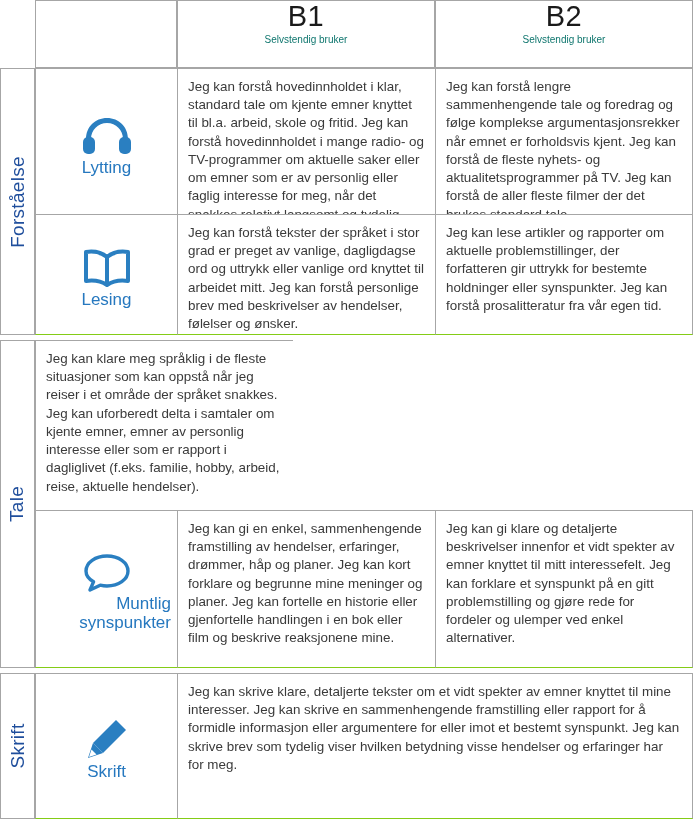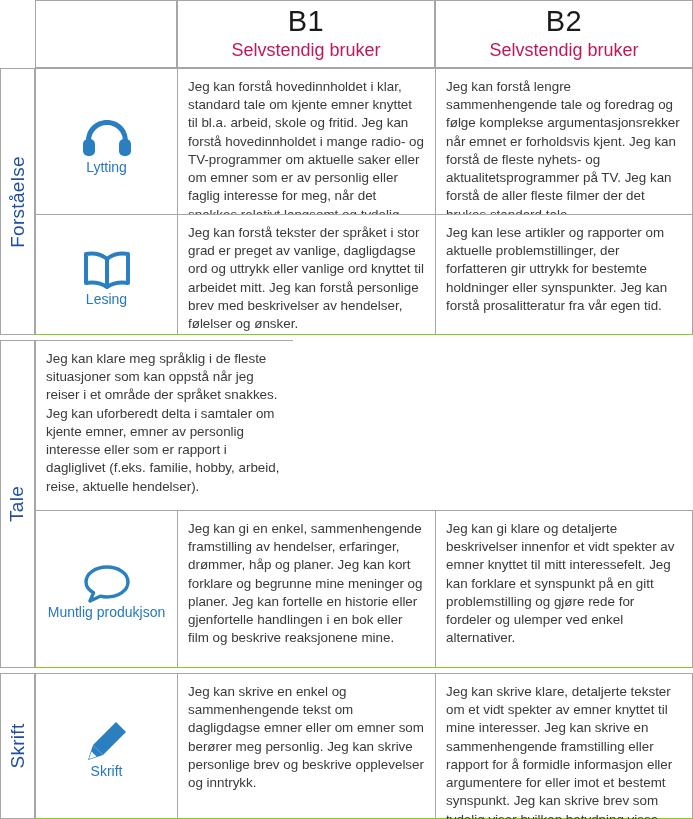--- a/index.html
+++ b/index.html
@@ -22,29 +22,29 @@
   .c-skill{width:142px;flex:0 0 142px;box-sizing:border-box;}
   .c-b1{width:258px;flex:0 0 258px;box-sizing:border-box;}
   .c-b2{flex:1 1 auto;box-sizing:border-box;}
 
   
   #header{height:69px;}
   #header .c-side{border:none;background:#fff;}
   #header .hcell{
     border:1px solid #a6a6a6;
     display:flex;flex-direction:column;
-    align-items:center;justify-content:center;
+    align-items:center;
     background:#ffffff;
   }
   .lvl-code{
     font-size:29px;color:#1a1a1a;line-height:1.05;
     letter-spacing:.5px;
   }
   .lvl-sub{
-    font-size:18px;color:#be185d;line-height:1.2;margin-top:3px;
+    font-size:10px;color:#0f766e;line-height:1.2;margin-top:3px;
   }
 
   
   .group{display:flex;width:100%;box-sizing:border-box;}
   .group + .group{margin-top:5px;}
   .grp-side{
     width:35px;flex:0 0 35px;
     border:1px solid #a6a6a6;
     background:#ffffff;
     display:flex;align-items:center;justify-content:center;
@@ -72,21 +72,21 @@
   .cell.last{border-right:1px solid #a6a6a6;}
 
   
   .skillbox{
     display:flex;flex-direction:column;
     align-items:center;justify-content:center;
     height:100%;padding:4px 6px;
   }
   .skill-ico{display:block;line-height:0;margin-bottom:2px;}
   .skill-label{
-    color:#2678bf;font-size:14px;line-height:1.12;
+    color:#2678bf;font-size:17px;line-height:1.12;
     text-align:right;
   }
 
   
   .desc{
     padding:9px 10px 8px 10px;
     font-size:13.4px;
     line-height:1.36;
     color:#3a3a3a;
     text-align:left;
@@ -170,21 +170,21 @@
       </div>
 
       <div class="row r-muntprod">
         <div class="c-skill cell">
           <div class="skillbox">
             <span class="skill-ico">
               <svg width="46" height="38" viewBox="0 0 46 38" xmlns="http://www.w3.org/2000/svg">
                 <path d="M44 17 C44 25.5 34.6 32 23 32 C20.6 32 18.3 31.7 16.2 31.2 L6 36 L9.5 27.8 C4.9 25.1 2 21.3 2 17 C2 8.5 11.4 2 23 2 C34.6 2 44 8.5 44 17 Z" fill="#ffffff" stroke="#2a7fc1" stroke-width="3.4" stroke-linejoin="round"></path>
               </svg>
             </span>
-            <span class="skill-label">Muntlig produkjson</span>
+            <span class="skill-label">Muntlig synspunkter</span>
           </div>
         </div>
         <div class="c-b1 cell desc">Jeg kan gi en enkel, sammenhengende framstilling av hendelser, erfaringer, drømmer, håp og planer. Jeg kan kort forklare og begrunne mine meninger og planer. Jeg kan fortelle en historie eller gjenfortelle handlingen i en bok eller film og beskrive reaksjonene mine.</div>
         <div class="c-b2 cell last desc">Jeg kan gi klare og detaljerte beskrivelser innenfor et vidt spekter av emner knyttet til mitt interessefelt. Jeg kan forklare et synspunkt på en gitt problemstilling og gjøre rede for fordeler og ulemper ved enkel alternativer.</div>
       </div>
 
     </div>
   </div>
 
   <div class="group">
@@ -199,20 +199,19 @@
             <span class="skill-ico">
               <svg width="44" height="42" viewBox="0 0 44 42" xmlns="http://www.w3.org/2000/svg">
                 <path d="M31 2 L41 12 L18 35 L8 25 Z" fill="#2a7fc1"></path>
                 <path d="M8 25 L18 35 L3 40 Z" fill="#2a7fc1"></path>
                 <path d="M6.5 31.5 L11.5 36.5 L4 39 Z" fill="#ffffff"></path>
               </svg>
             </span>
             <span class="skill-label">Skrift</span>
           </div>
         </div>
-        <div class="c-b1 cell desc">Jeg kan skrive en enkel og sammenhengende tekst om dagligdagse emner eller om emner som berører meg personlig. Jeg kan skrive personlige brev og beskrive opplevelser og inntrykk.</div>
         <div class="c-b2 cell last desc">Jeg kan skrive klare, detaljerte tekster om et vidt spekter av emner knyttet til mine interesser. Jeg kan skrive en sammenhengende framstilling eller rapport for å formidle informasjon eller argumentere for eller imot et bestemt synspunkt. Jeg kan skrive brev som tydelig viser hvilken betydning visse hendelser og erfaringer har for meg.</div>
       </div>
 
     </div>
   </div>
 
 </div>
 
 </body></html>

